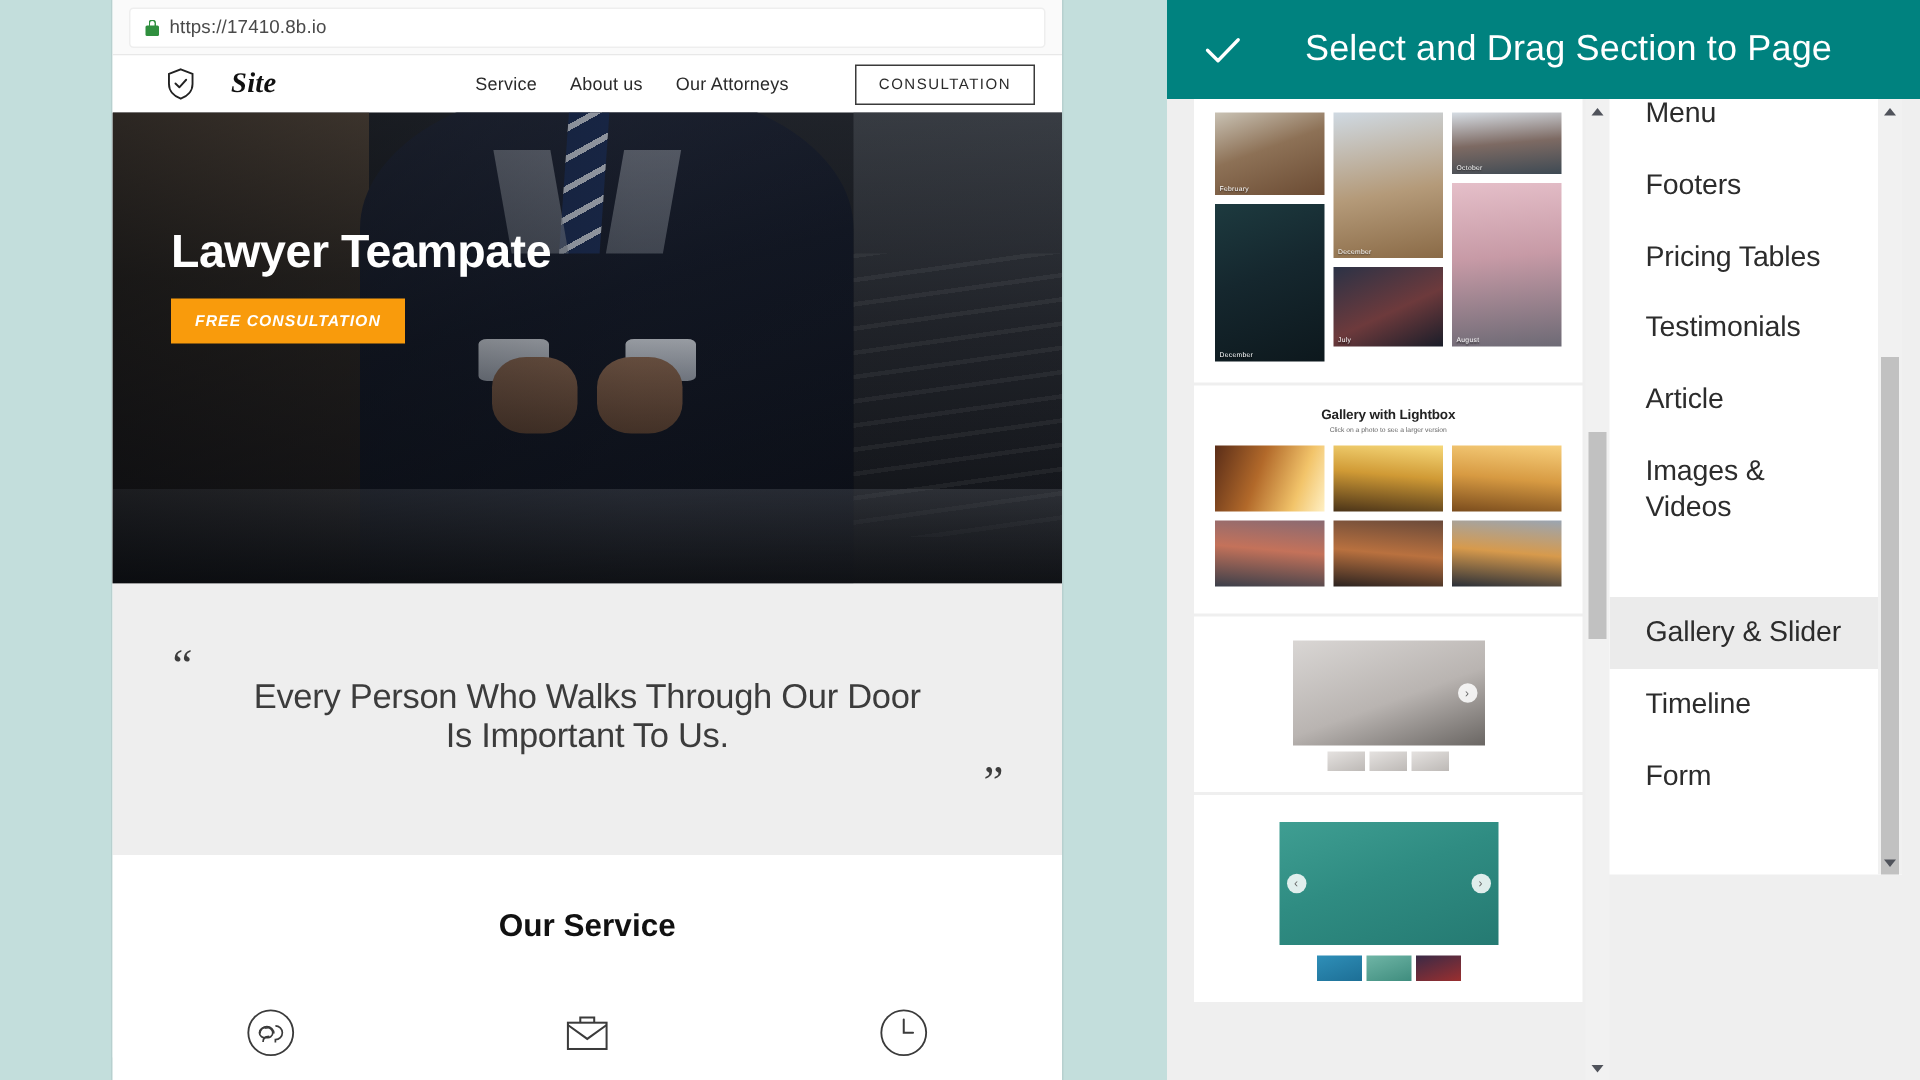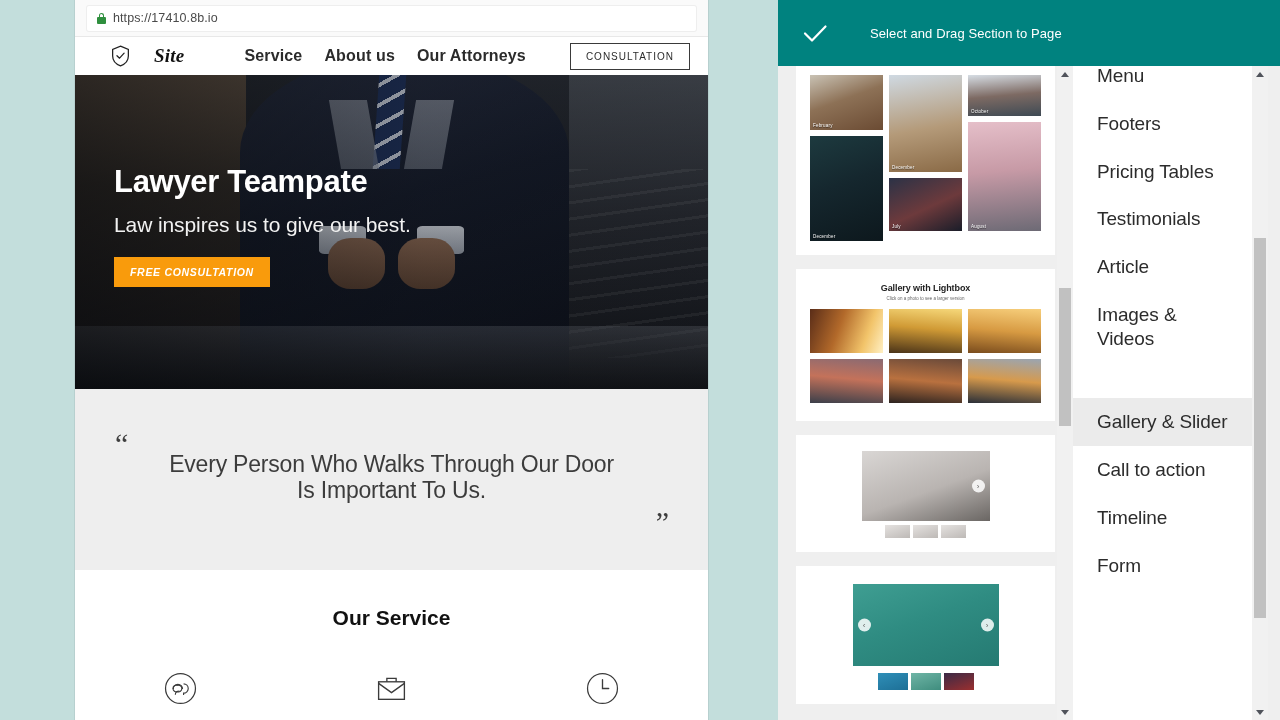--- a/index.html
+++ b/index.html
@@ -38,23 +38,22 @@
   }
   .brand { display: flex; align-items: center; gap: 24px; }
   .brand .shield { width: 19px; height: 22px; flex: 0 0 auto; }
   .brand .name {
     font-family: "Liberation Serif", serif;
     font-style: italic; font-weight: bold; font-size: 19px; color: #111;
     letter-spacing: .2px;
   }
   .navlinks { margin-left: auto; display: flex; align-items: center; gap: 22px; }
   .navlinks a {
-    font-size: 16px; color: #2b2b2b; text-decoration: none; letter-spacing: .15px;
+    font-size: 12px; color: #2b2b2b; text-decoration: none; letter-spacing: .15px;
     white-space: nowrap;
-    font-weight: bold;
   }
   .navcta {
     margin-left: 22px; border: 1px solid #3a3a3a; background: #fff;
     font-size: 10px; letter-spacing: 1px; color: #2b2b2b;
     padding: 7px 15px; cursor: pointer; white-space: nowrap;
   }
 
   
   .hero {
     position: relative; height: 314px; overflow: hidden;
@@ -99,21 +98,21 @@
   }
   .hero .photo .stairs {
     position: absolute; right: 0; top: 30%; width: 40%; height: 60%;
     background: repeating-linear-gradient(172deg, rgba(255,255,255,.07) 0 3px, rgba(0,0,0,0) 3px 16px);
   }
   .hero .photo .floor {
     position: absolute; left: 0; bottom: 0; width: 100%; height: 20%;
     background: linear-gradient(180deg,rgba(120,125,135,.35),rgba(20,22,26,.9));
   }
   .hero .scrim { position: absolute; inset: 0; background: linear-gradient(90deg, rgba(5,7,10,.62) 0%, rgba(5,7,10,.30) 55%, rgba(5,7,10,.25) 100%); }
-  .hero .copy { position: absolute; left: 39px; top: 90px; z-index: 3; }
+  .hero .copy { position: absolute; left: 39px; top: 76px; z-index: 3; }
   .hero h1 {
     color: #fff; font-size: 31px; font-weight: bold; letter-spacing: -.3px;
     line-height: 1.1; margin-bottom: 14px;
   }
   .hero p.sub { color: #f2f2f2; font-size: 21px; font-weight: 300; letter-spacing: -.1px; margin-bottom: 20px; }
   .btn-orange {
     display: inline-block; background: #f99b0c; color: #fff;
     font-size: 10.5px; font-weight: bold; letter-spacing: .7px;
     padding: 9px 16px; border: none; cursor: pointer; font-style: italic;
   }
@@ -139,27 +138,27 @@
   .svccol { flex: 1; display: flex; justify-content: center; }
   .svcicon { width: 33px; height: 33px; color: #3b3b3b; }
 
   
   .panel { position: absolute; left: 778px; top: 0; width: 502px; height: 720px; background: #efefef; }
   .panel-head {
     height: 66px; background: #00827f; display: flex; align-items: center;
     padding-left: 22px; gap: 40px;
   }
   .check { width: 30px; height: 30px; flex: 0 0 auto; }
-  .panel-title { color: #fff; font-size: 13px; font-weight: 400; letter-spacing: .1px; }
+  .panel-title { color: #fff; font-size: 24px; font-weight: 400; letter-spacing: .1px; }
 
   .panel-body { position: absolute; left: 0; top: 66px; width: 502px; height: 654px; display: flex; }
 
   
   .seccol { position: relative; width: 295px; height: 654px; background: #efefef; overflow: hidden; }
-  .card { background: #fff; margin: 0 18px 14px 18px; }
+  .card { background: #fff; margin: 0 18px 2px 18px; }
   .card:first-child { margin-top: -1px; }
 
   
   .masonry { padding: 10px 14px 14px 14px; display: flex; gap: 6px; }
   .mcol { flex: 1; display: flex; flex-direction: column; gap: 6px; }
   .tile { position: relative; width: 100%; overflow: hidden; }
   .tile .cap {
     position: absolute; left: 3px; bottom: 2px; color: #fff;
     font-size: 4.5px; letter-spacing: .2px; text-shadow: 0 1px 1px rgba(0,0,0,.6);
   }
@@ -204,21 +203,21 @@
   .img-sun5    { background: linear-gradient(185deg,#6a4a3a 0%,#b9713f 50%,#2c2320 100%); }
   .img-sun6    { background: linear-gradient(185deg,#9aa5b2 0%,#d79a4c 48%,#2a2f38 100%); }
   .img-desk    { background: linear-gradient(160deg,#d9d6d4 0%,#b9b4b1 55%,#6a6663 100%); }
   .img-deskt   { background: linear-gradient(160deg,#e5e2e0,#bdb9b6); }
   .img-sea     { background: linear-gradient(160deg,#3f9e92 0%,#2f8c82 45%,#257a72 100%); }
   .img-sea1    { background: linear-gradient(160deg,#2f8fb8,#1d6f96); }
   .img-sea2    { background: linear-gradient(160deg,#6fb5a6,#3f8d7e); }
   .img-sea3    { background: linear-gradient(160deg,#3a2a46,#9b2f2f); }
 
   
-  .catcol { position: relative; width: 195px; height: 654px; background: #fff; overflow: hidden; }
+  .catcol { position: relative; width: 195px; height: 517px; background: #fff; overflow: hidden; }
   .catlist { padding-top: 0; }
   .catitem {
     padding: 12px 0 12px 24px; font-size: 19px; color: #2c2c2c;
     font-weight: 300; letter-spacing: -.1px; line-height: 1.25; cursor: pointer;
   }
   .catitem.sel { background: #ebebeb; margin-top: 36px; }
 
   
   .sb { position: absolute; top: 0; width: 16px; height: 100%; background: #f1f1f1; }
   .sb .thumb { position: absolute; left: 2px; width: 12px; background: #c1c1c1; border-radius: 0; }
@@ -274,21 +273,20 @@
           <div class="shirtR"></div>
         <div class="cuffL"></div>
           <div class="cuffR"></div>
         <div class="handL"></div>
           <div class="handR"></div>
         <div class="floor"></div>
       </div>
       <div class="scrim"></div>
       <div class="copy">
         <h1>Lawyer Teampate</h1>
-        <p class="sub">Law inspires us to give our best.</p>
         <button class="btn-orange">FREE CONSULTATION</button>
       </div>
     </div>
 
     <div class="quote">
       <span class="qm open">“</span>
       <div class="qtext">
         <span>Every Person Who Walks Through Our Door</span><br>
         <span>Is Important To Us.</span>
       </div>
@@ -422,21 +420,20 @@
 
       <div class="catcol">
         <div class="catlist" style="margin-top:-14px">
           <div class="catitem">Menu</div>
           <div class="catitem">Footers</div>
           <div class="catitem">Pricing Tables</div>
           <div class="catitem">Testimonials</div>
           <div class="catitem">Article</div>
           <div class="catitem" style="width:120px">Images &amp; Videos</div>
           <div class="catitem sel">Gallery &amp; Slider</div>
-          <div class="catitem">Call to action</div>
           <div class="catitem">Timeline</div>
           <div class="catitem">Form</div>
         </div>
 
         <div class="sb sb-right">
           <div class="ar up">
               <span class="tri up"></span>
             </div>
           <div class="thumb" style="top:172px;height:380px"></div>
           <div class="ar dn">

